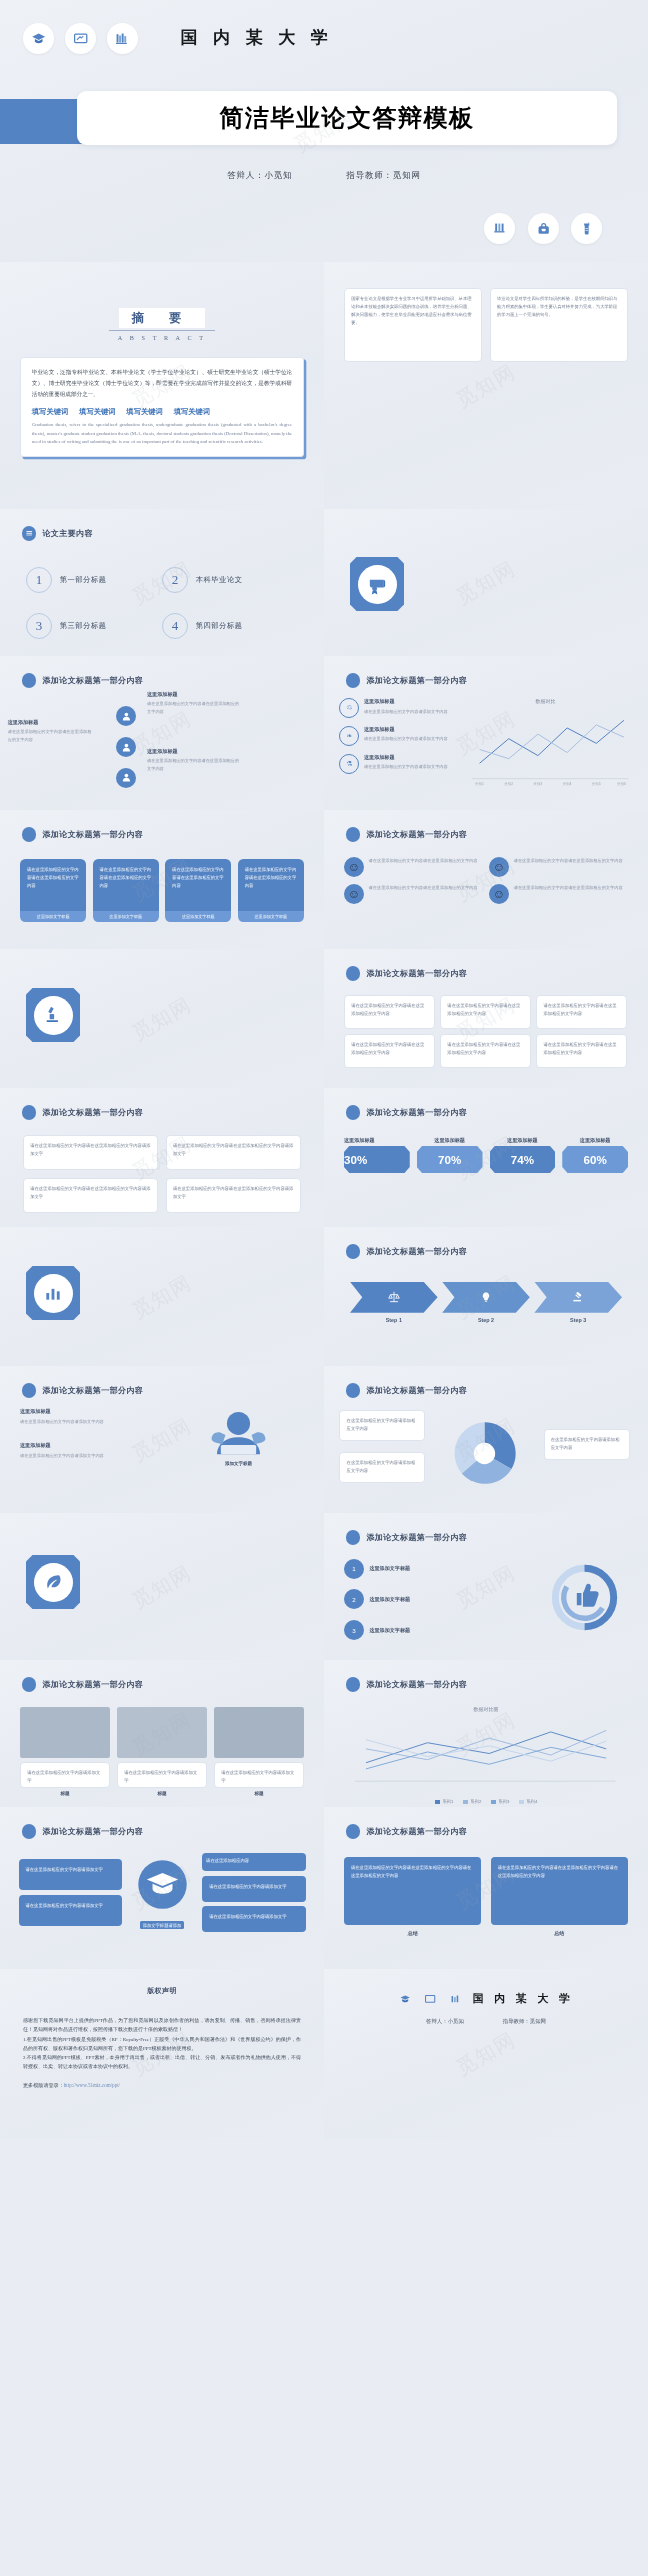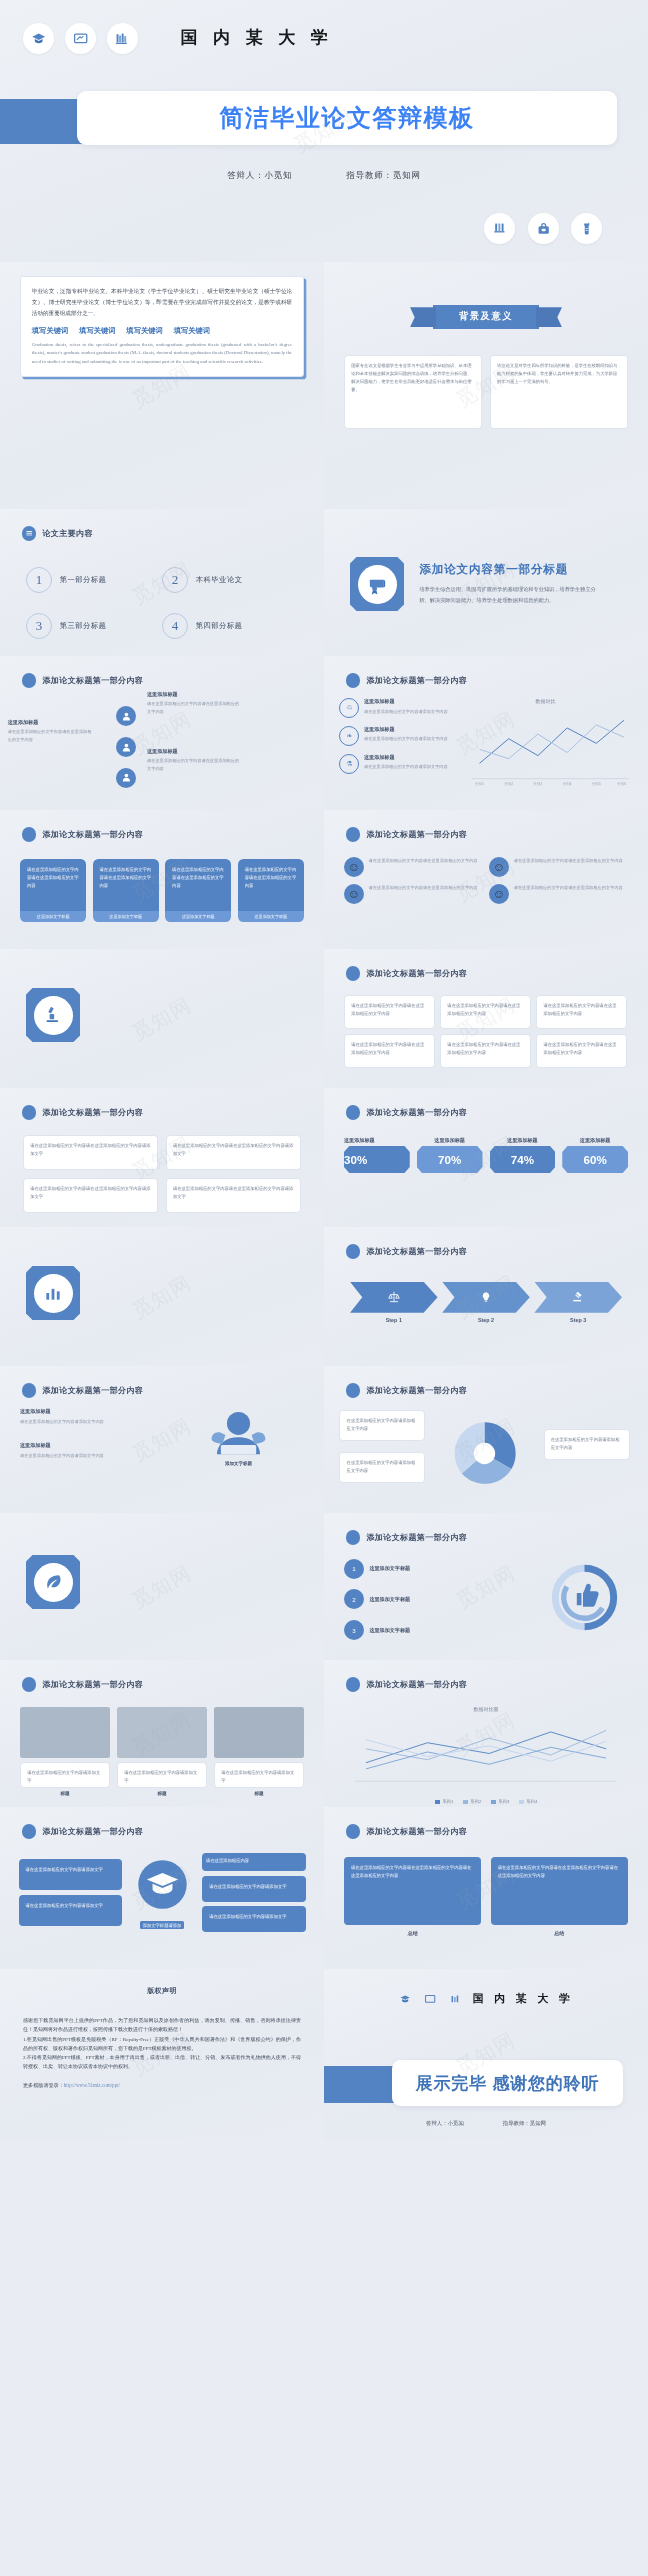--- a/index.html
+++ b/index.html
@@ -46,21 +46,21 @@
     position:absolute; left:0; top:7.7px; width:83px; height:45px;
     background:#5383c3;
   }
   .title-card {
     position:absolute; left:77px; top:0; right:31px; height:54px;
     background:#fff; border-radius:9.3px;
     display:flex; align-items:center; justify-content:center;
     box-shadow:0 1.5px 5.4px rgba(90,110,140,.10);
   }
   .title-card h1 {
-    font-size:24px; color:#3b82f6; letter-spacing:1.5px; font-weight:bold;
+    font-size:24px; color:#000000; letter-spacing:1.5px; font-weight:bold;
   }
   .cover-byline {
     margin-top:23px; display:flex; justify-content:center; gap:54px;
     font-size:8.5px; color:#3b4552; letter-spacing:0.8px;
   }
   .cover-icons2 { display:flex; gap:12.3px; justify-content:flex-end; padding:31px 46px 0 0; }
 
   
   .sec-head { display:flex; align-items:center; gap:6.2px; padding:17px 0 0 21.6px; }
   .sec-dot {
@@ -254,36 +254,37 @@
             <rect x="10" y="11" width="4" height="1" fill="#fff"></rect>
             <rect x="10" y="14" width="4" height="1" fill="#fff"></rect>
             <circle cx="15" cy="3.5" r="1" fill="#7aa5d6"></circle>
           </svg>
       </div>
     </div>
   </div>
 
   <div class="row">
     <div class="slide half" style="height:247px">
+      <div class="abs-head">
+        <div class="cn">摘    要</div><br>
+        <div class="en">A B S T R A C T</div>
+      </div>
       <div class="abs-card">
         <div class="abs-p">毕业论文，泛指专科毕业论文、本科毕业论文（学士学位毕业论文）、硕士研究生毕业论文（硕士学位论文）、博士研究生毕业论文（博士学位论文）等，即需要在学业完成前写作并提交的论文，是教学或科研活动的重要组成部分之一。</div>
         <div class="abs-kw">
           <span>填写关键词</span>
           <span>填写关键词</span>
           <span>填写关键词</span>
           <span>填写关键词</span>
         </div>
         <div class="abs-en">Graduation thesis, refers to the specialized graduation thesis, undergraduate graduation thesis (graduated with a bachelor's degree thesis), master's graduate student graduation thesis (M.A. thesis, doctoral students graduation thesis (Doctoral Dissertation), namely the need in studies of writing and submitting the is one of an important part of the teaching and scientific research activities.</div>
       </div>
     </div>
 
     <div class="slide half" style="height:247px">
-      <div class="ribbon-wrap">
-        <div class="ribbon">背景及意义</div>
-      </div>
       <div class="grid2" style="padding-top:26px">
         <div class="whitecard" style="height:74px">
           <span>国家专业论文是根据学生专业学习中运用所学基础知识、基本理论和基本技能去解决实际问题的综合训练，培养学生分析问题、解决问题能力，使学生在毕业后能更好地适应社会需求与岗位需要。</span>
         </div>
         <div class="whitecard" style="height:74px">
           <span>毕业论文是对学生四年所学知识的检验，是学生在校期间知识与能力积累的集中体现，学生要认真对待并努力完成，为大学阶段的学习画上一个完满的句号。</span>
         </div>
       </div>
     </div>
   </div>
@@ -324,24 +325,20 @@
       <div class="bigsec">
         <div class="badge">
           <div class="inner">
             <svg width="23" height="23" viewBox="0 0 24 24">
                 <path fill="#5383c3" d="M4 7h14v8H6a2 2 0 0 1-2-2V7Z"></path>
                 <path fill="#3f74b8" d="M18 7a2 2 0 0 1 2 2v4a2 2 0 0 1-2 2V7Z"></path>
                 <circle cx="9" cy="16.5" r="2.6" fill="#5383c3"></circle>
                 <path fill="#3f74b8" d="m7 18.5-1 4 3-1.6 3 1.6-1-4Z"></path>
               </svg>
           </div>
-        </div>
-        <div class="txt">
-          <h2>添加论文内容第一部分标题</h2>
-          <p>培养学生综合运用、巩固与扩展所学的基础理论和专业知识，培养学生独立分析、解决实际问题能力、培养学生处理数据和信息的能力。</p>
         </div>
       </div>
     </div>
   </div>
 
   <div class="row">
     <div class="slide half" style="height:154px">
       <div class="sec-head">
         <div class="sec-dot"></div>
         <div class="t">添加论文标题第一部分内容</div>
@@ -835,26 +832,20 @@
         <div class="mini">
             <svg width="12.3" height="12.3" viewBox="0 0 24 24">
               <rect x="5" y="6" width="3" height="12" fill="#5383c3"></rect>
               <rect x="10" y="8" width="3" height="10" fill="#7aa5d6"></rect>
               <rect x="15" y="5" width="3" height="13" fill="#5383c3"></rect>
             </svg>
           </div>
         <div class="n">国 内 某 大 学</div>
       </div>
 
-      <div class="thanks-wrap">
-        <div class="thanks-blue"></div>
-        <div class="thanks-card">
-          <h2>展示完毕 感谢您的聆听</h2>
-        </div>
-      </div>
 
       <div class="thanks-by">
         <span>答辩人：小觅知</span>
         <span>指导教师：觅知网</span>
       </div>
 
       <div class="bot-icons">
         
         
         

